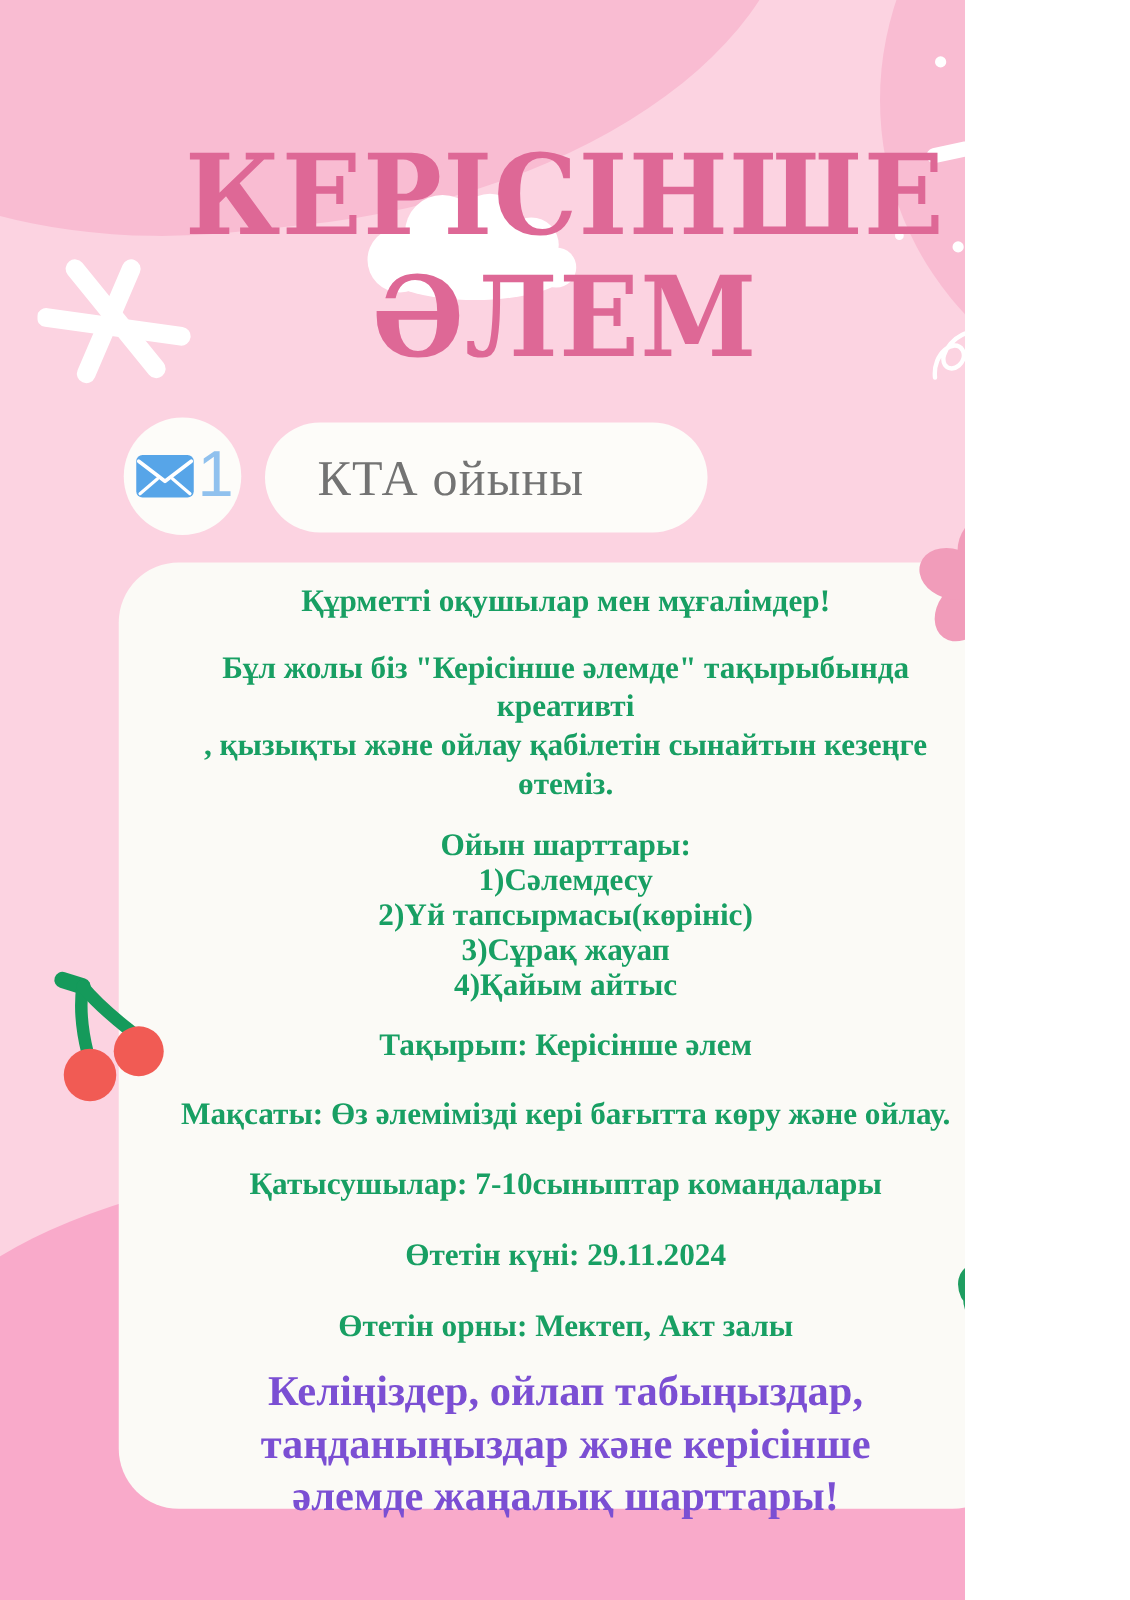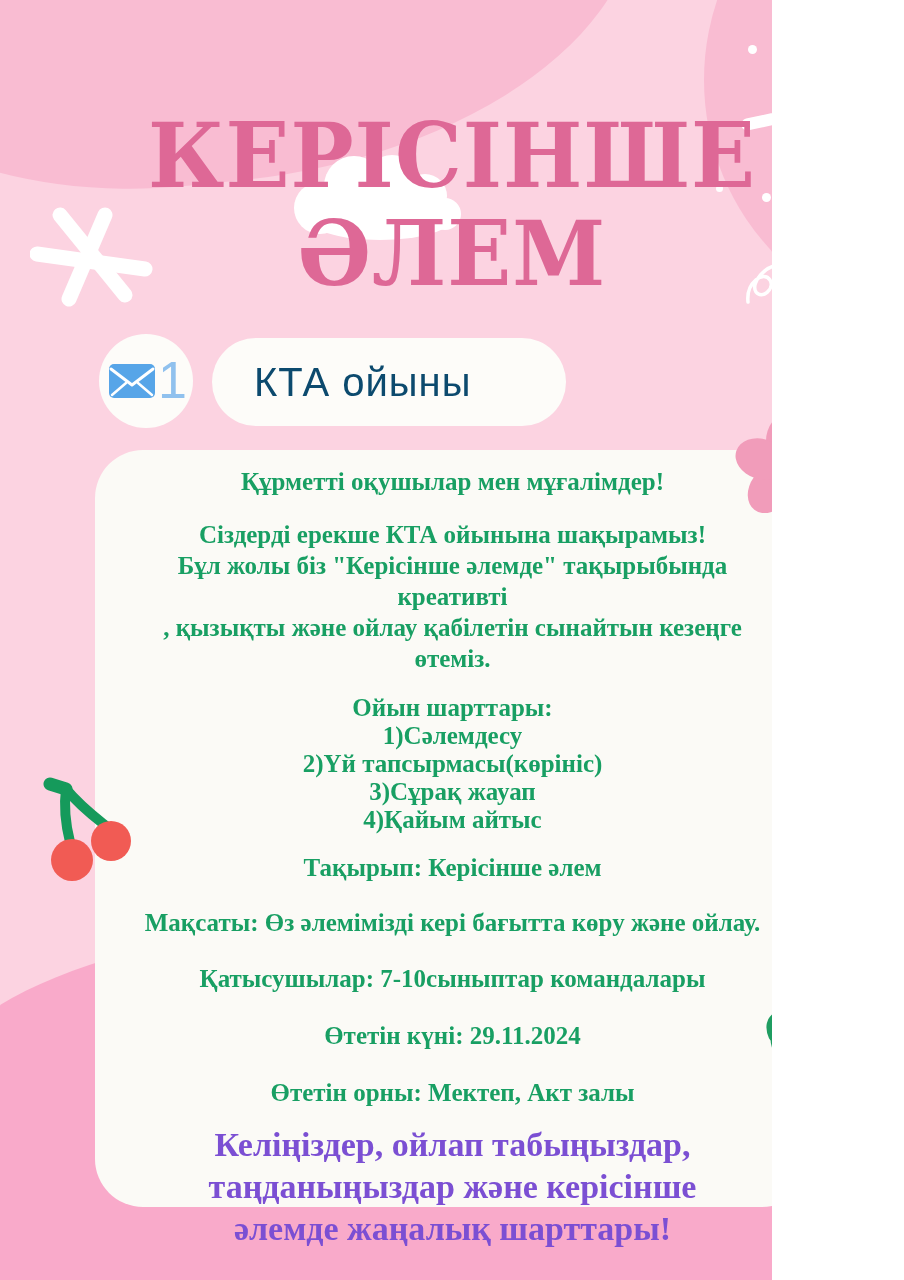--- a/index.html
+++ b/index.html
@@ -28,21 +28,21 @@
     color:#de6896;letter-spacing:1px;transform:scaleY(1.06);transform-origin:top center;}
 
   
   .badge-circle{position:absolute;z-index:2;left:99px;top:334px;width:94px;height:94px;
     background:#fdfcf9;border-radius:50%;}
   .badge-count{position:absolute;left:59px;top:16px;font-family:"Liberation Sans",sans-serif;
     font-size:52px;font-weight:400;color:#90c1ee;}
   .envelope{position:absolute;left:9px;top:29px;}
   .pill{position:absolute;z-index:2;left:212px;top:338px;width:354px;height:88px;
     background:#fdfcf9;border-radius:44px;display:flex;align-items:center;}
-  .pill-label{font-family:Liberation Sans, sans-serif;font-size:40px;color:#0c4a6e;
+  .pill-label{font-family:Liberation Serif, serif;font-size:40px;color:#737373;
     padding-left:42px;letter-spacing:1px;}
 
   
   .card{position:absolute;z-index:2;left:95px;top:450px;width:715px;height:757px;
     background:#fbfaf6;border-radius:48px;box-sizing:border-box;padding:0 28px;
     text-align:center;color:#189f63;font-weight:700;}
   .card p{margin:0;}
   .g{font-size:25px;line-height:31px;color:#189f63;}
   .greeting{margin-top:16px !important;}
   .intro{margin-top:22px;}
@@ -120,21 +120,20 @@
   </div>
 
   <div class="pill">
     <span class="pill-label">КТА ойыны</span>
   </div>
 
   <div class="card">
     <p class="g greeting">Құрметті оқушылар мен мұғалімдер!</p>
 
     <div class="intro">
-      <p class="g">Сіздерді ерекше КТА ойынына шақырамыз!</p>
       <p class="g">Бұл жолы біз "Керісінше әлемде" тақырыбында креативті</p>
       <p class="g">, қызықты және ойлау қабілетін сынайтын кезеңге өтеміз.</p>
     </div>
 
     <div class="rules">
       <p class="g">Ойын шарттары:</p>
       <p class="g">1)Сәлемдесу</p>
       <p class="g">2)Үй тапсырмасы(көрініс)</p>
       <p class="g">3)Сұрақ жауап</p>
       <p class="g">4)Қайым айтыс</p>

